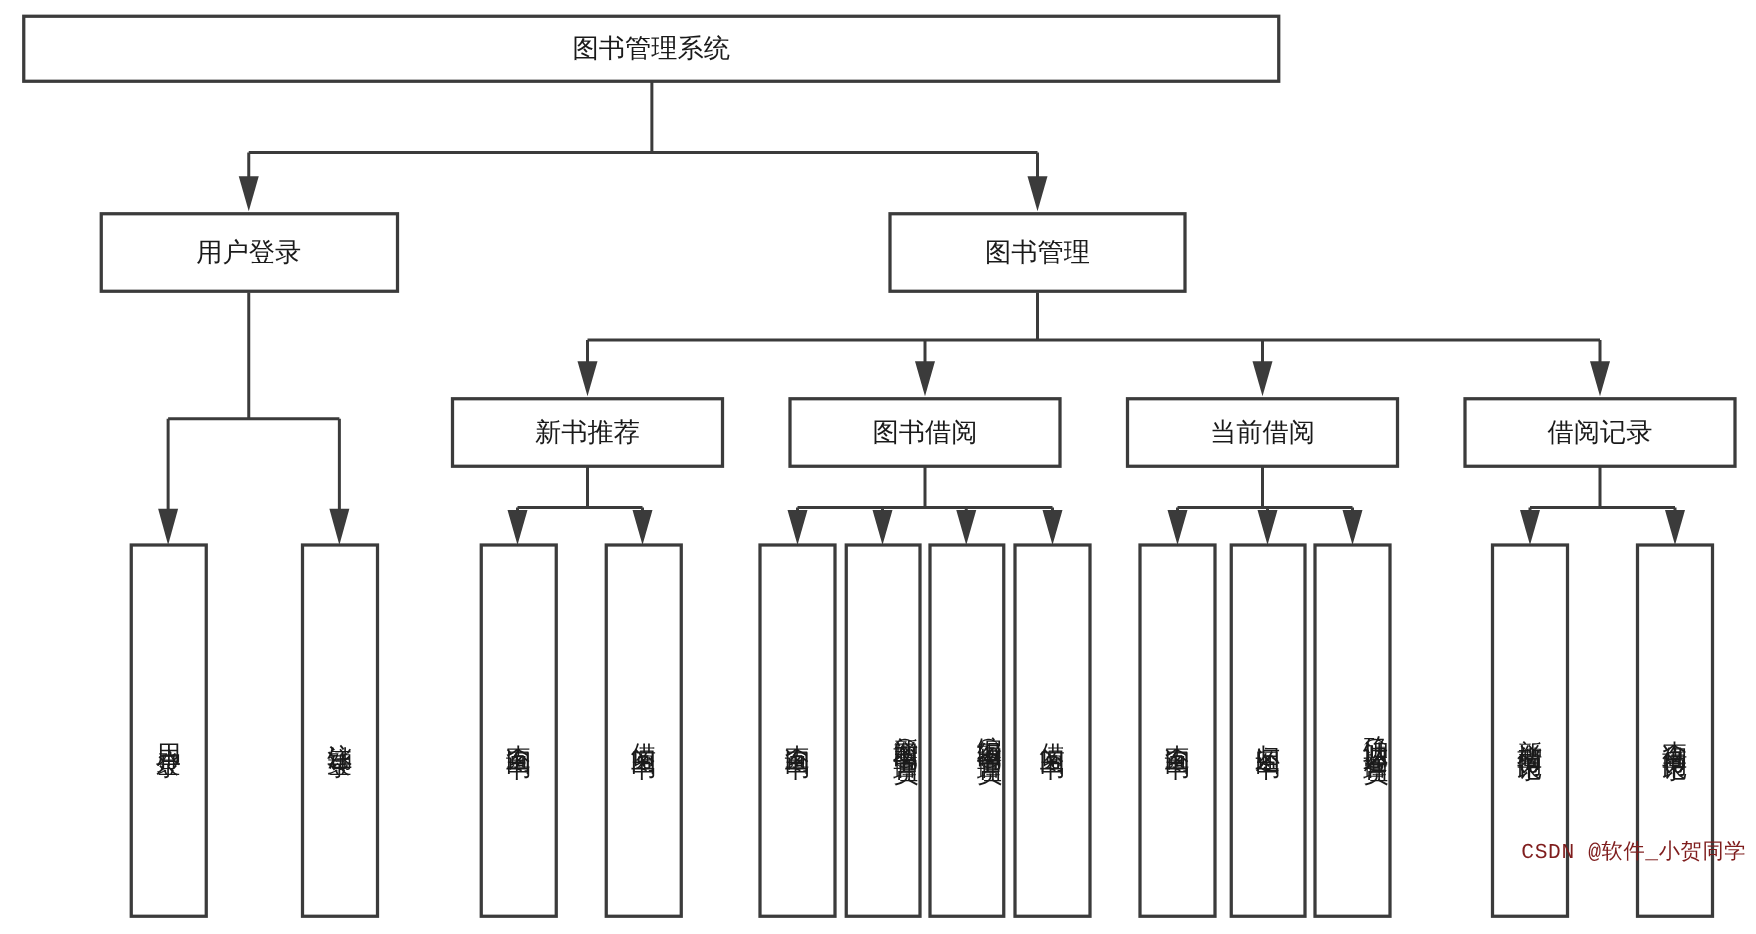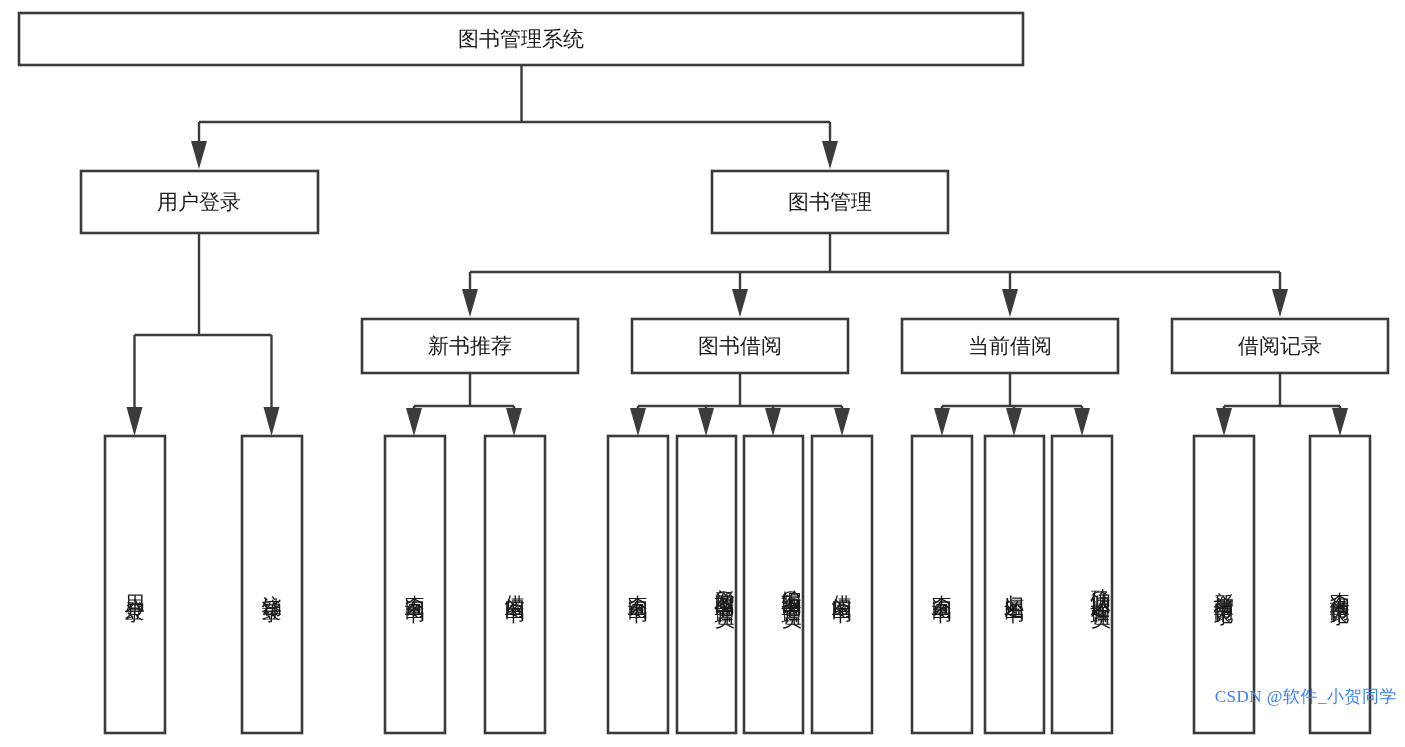--- a/index.html
+++ b/index.html
@@ -66,24 +66,24 @@
     font-size: 20px;
     line-height: 1.12;
     letter-spacing: 3px;
     color: #1a1a1a;
     white-space: nowrap;
     pointer-events: none;
   }
   .watermark {
     position: absolute;
     right: 8px;
-    bottom: 4px;
-    font-family: Liberation Serif, serif;
+    bottom: 20px;
+    font-family: Liberation Mono, monospace;
     font-size: 17px;
-    color: #3b82f6;
+    color: #7f1d1d;
     letter-spacing: 0.5px;
     white-space: nowrap;
   }
 </style>
 </head>
 <body>
 
 <div id="diagram-root">
 
   <svg id="flow-svg" viewBox="0 0 1405 747">

